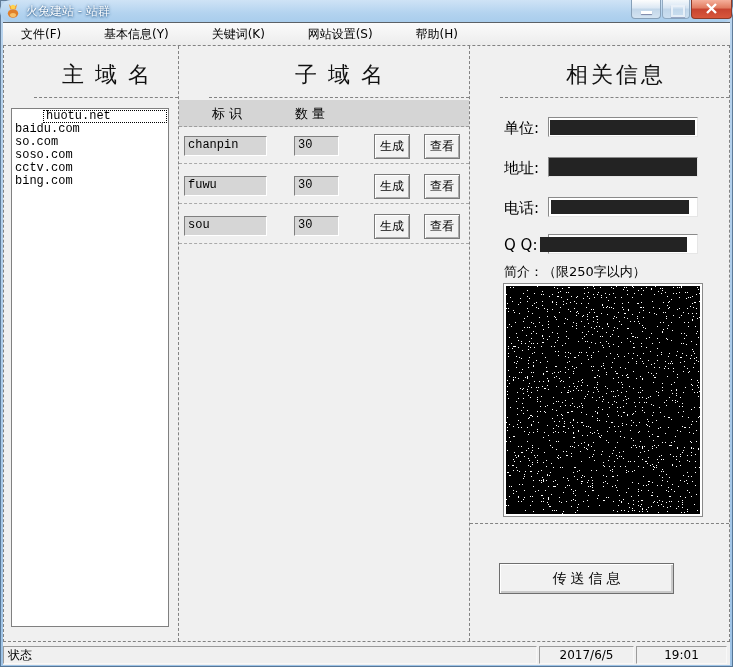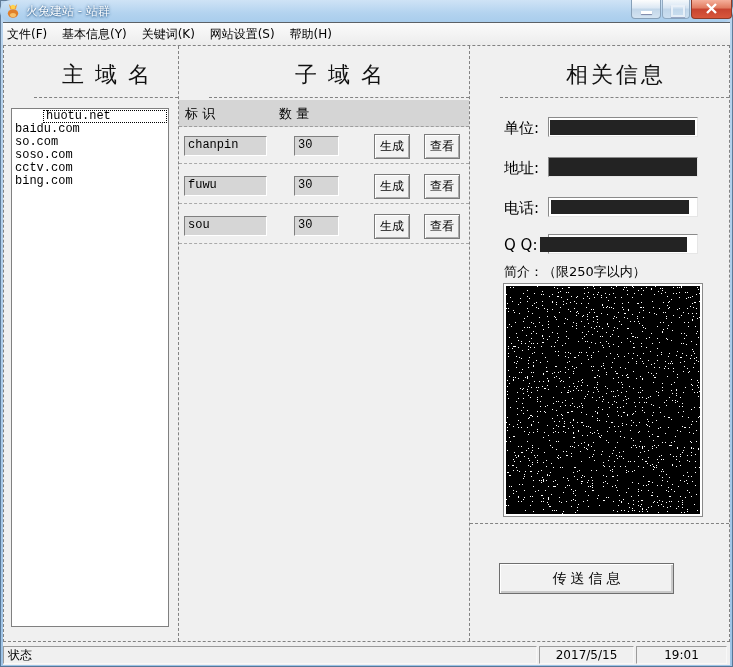--- a/index.html
+++ b/index.html
@@ -23,41 +23,41 @@
   .glyph-min{position:absolute;left:9px;bottom:4px;width:11px;height:3px;background:#fff;
     box-shadow:0 1px 1px rgba(0,0,60,.4);}
   .glyph-max{position:absolute;left:8px;top:5px;width:10px;height:8px;border:2px solid #f3f6fa;
     box-shadow:0 1px 1px rgba(0,0,60,.3);}
   .glyph-close{position:absolute;left:12px;top:2px;}
   
   .client{position:absolute;left:3px;top:22px;width:727px;height:642px;background:#f0f0f0;
     border-top:1px solid #5c6166;box-sizing:border-box;}
   .menubar{position:absolute;left:0;top:0;width:100%;height:22px;
     background:linear-gradient(#fbfbfb,#ececec);}
-  .menu-item{display:inline-block;padding:0 4px;margin-right:3px;line-height:22px;cursor:default;}
+  .menu-item{display:inline-block;padding:0 18px;margin-right:3px;line-height:22px;cursor:default;}
   
   .workspace{position:absolute;left:0;top:22px;width:727px;height:597px;
     border:1px dashed #828282;box-sizing:border-box;}
   .col{position:absolute;top:0;height:595px;box-sizing:border-box;}
   .col1{left:0;width:175px;border-right:1px dashed #828282;}
   .col2{left:175px;width:291px;border-right:1px dashed #828282;}
   .col3{left:466px;width:259px;}
   .panel-title{height:51px;border-bottom:1px dashed #828282;text-align:center;
     font-size:22px;letter-spacing:11px;text-indent:11px;line-height:58px;color:#111;margin-left:30px;}
   .panel-title.tight{letter-spacing:3px;text-indent:3px;}
   
   .listbox{position:absolute;left:7px;top:62px;width:158px;height:519px;background:#fff;
     border:1px solid #808080;box-sizing:border-box;padding:1px 1px;overflow:hidden;}
   .list-item{font-family:"Liberation Mono",monospace;font-size:12px;line-height:13px;
     padding:0 2px;white-space:nowrap;cursor:default;}
   .list-item.sel{border:1px dotted #000;line-height:11px;margin-left:30px;}
   
   .band{position:absolute;left:0;top:54px;width:100%;height:27px;background:#d5d5d5;
     border-bottom:1px dashed #9d9d9d;box-sizing:border-box;}
-  .band span{position:absolute;top:0;line-height:27px;font-size:13px;}
+  .band span{position:absolute;top:0;line-height:27px;font-size:13px;text-align:center;}
   .bh-tag{left:6px;width:84px;}
   .bh-count{left:100px;width:62px;}
   .bh-build{left:196px;width:78px;}
   .row-sep{position:absolute;left:0;width:100%;border-top:1px dashed #aaa;}
   .sunken-field{position:absolute;background:#d6d6d6;border:1px solid;
     border-color:#7f7f7f #fff #fff #7f7f7f;box-sizing:border-box;
     font-family:"Liberation Mono",monospace;font-size:12px;line-height:17px;padding:0 3px;
     cursor:text;}
   .mini-btn{position:absolute;width:36px;height:25px;background:#f2f2f2;
     border:1px solid #7a7a7a;box-sizing:border-box;
@@ -210,18 +210,18 @@
           </svg>
         </div>
 
         <div class="send-sep"></div>
         <div class="send-btn">传送信息</div>
       </div>
     </div>
 
     <div class="statusbar">
       <div class="status-panel sp-main">状态</div>
-      <div class="status-panel sp-date">2017/5/15</div>
+      <div class="status-panel sp-date">2017/6/5</div>
       <div class="status-panel sp-time">19:01</div>
     </div>
 
   </div>
 </div>
 
 </body></html>

